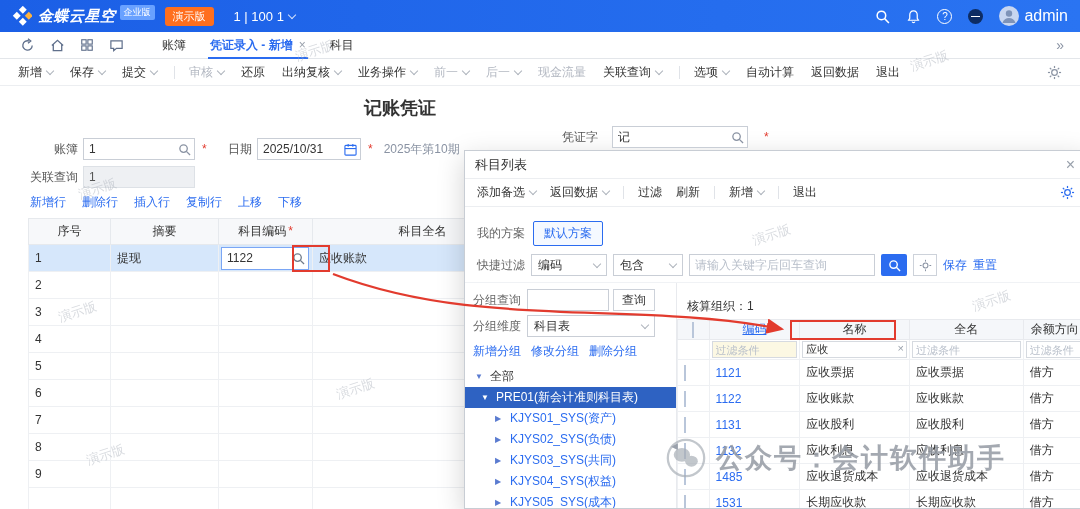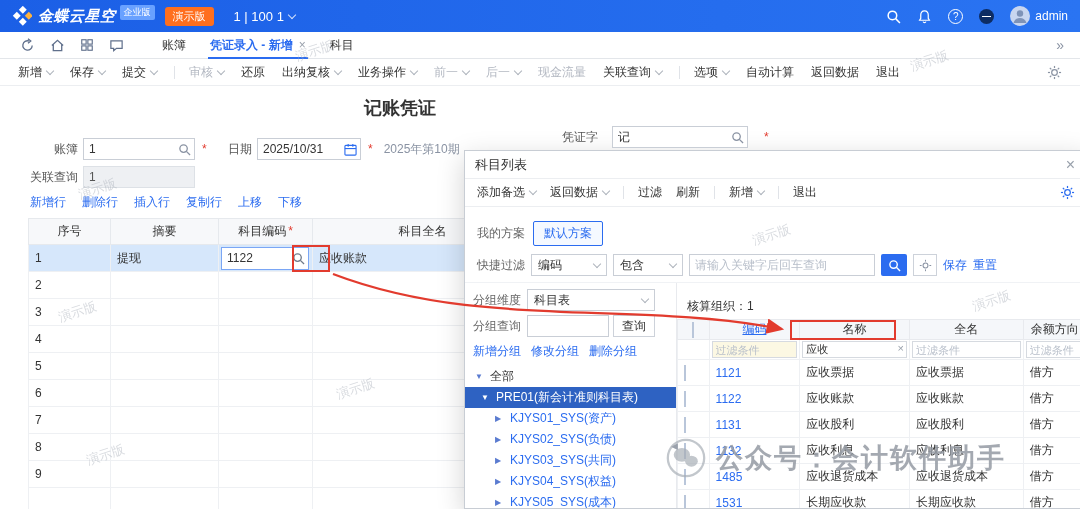--- a/index.html
+++ b/index.html
@@ -10,21 +10,21 @@
   .topbar { position:absolute; top:0; left:0; right:0; height:32px; background:linear-gradient(90deg,#1b5fe6,#2a74f2); display:flex; align-items:center; padding:0 12px; color:#fff; z-index:10; }
   .brand { font-weight:bold; font-style:italic; font-size:15px; margin-left:6px; letter-spacing:.5px; }
   .badge-edition { background:#69a1ff; color:#fff; font-size:9px; padding:1px 4px; border-radius:2px; margin-left:4px; align-self:flex-start; margin-top:5px; }
   .badge-demo { background:#ff6f1e; color:#fff; font-size:11px; padding:2px 8px; border-radius:3px; margin-left:10px; }
   .org-sel { margin-left:20px; font-size:13px; display:flex; align-items:center; cursor:pointer; }
   .topbar-right { margin-left:auto; display:flex; align-items:center; gap:16px; }
   .chev { display:inline-block; width:6px; height:6px; border-right:1.4px solid currentColor; border-bottom:1.4px solid currentColor; transform:rotate(45deg); margin-left:5px; margin-top:-3px; opacity:.8; }
   .help-circle { width:15px; height:15px; border:1.3px solid #fff; border-radius:50%; display:flex; align-items:center; justify-content:center; font-size:10px; }
   .min-circle { width:15px; height:15px; background:#0d2c63; border-radius:50%; position:relative; }
   .min-circle::after { content:""; position:absolute; left:3px; right:3px; top:7px; height:1.6px; background:#fff; }
-  .user-box { display:flex; align-items:center; gap:5px; font-size:12px; }
+  .user-box { display:flex; align-items:center; gap:5px; font-size:16px; }
 
   
   .tabbar { position:absolute; top:32px; left:0; right:0; height:27px; background:#fff; border-bottom:1px solid #e3e6ea; display:flex; align-items:center; padding:0 10px; z-index:9; }
   .tb-icons { display:flex; gap:15px; margin:0 26px 0 10px; color:#60708c; align-items:center; }
   .tab { padding:0 12px; height:27px; line-height:26px; color:#333; position:relative; cursor:pointer; white-space:nowrap; }
   .tab.active { color:#2b6cf0; font-weight:bold; }
   .tab.active::after { content:""; position:absolute; left:10px; right:10px; bottom:0; height:2px; background:#2b6cf0; }
   .tab .close { color:#9aa1ac; margin-left:6px; font-weight:normal; }
   .tabbar-more { margin-left:auto; color:#8a93a3; font-size:14px; padding:0 6px; cursor:pointer; }
 
@@ -521,30 +521,30 @@
         </svg>
       </span>
     <span class="link">保存</span>
     <span class="link">重置</span>
   </div>
 
   <div class="dlg-cols">
 
     <div class="lp">
       <div class="lp-row">
+        <label>分组查询</label>
+        <input class="txt" style="width: 82px;">
+        <span class="btn-plain">查询</span>
+      </div>
+      <div class="lp-row">
         <label>分组维度</label>
         <span class="sel" style="width:128px;">
             <span>科目表</span>
             <i class="chev"></i>
           </span>
-      </div>
-      <div class="lp-row">
-        <label>分组查询</label>
-        <input class="txt" style="width: 82px;">
-        <span class="btn-plain">查询</span>
       </div>
       <div class="lp-links">
         <span class="link">新增分组</span>
         <span class="link">修改分组</span>
         <span class="link">删除分组</span>
       </div>
       <div class="tree">
         <div class="tree-row">
             <span class="arrow">▼</span>
             <span>全部</span>

